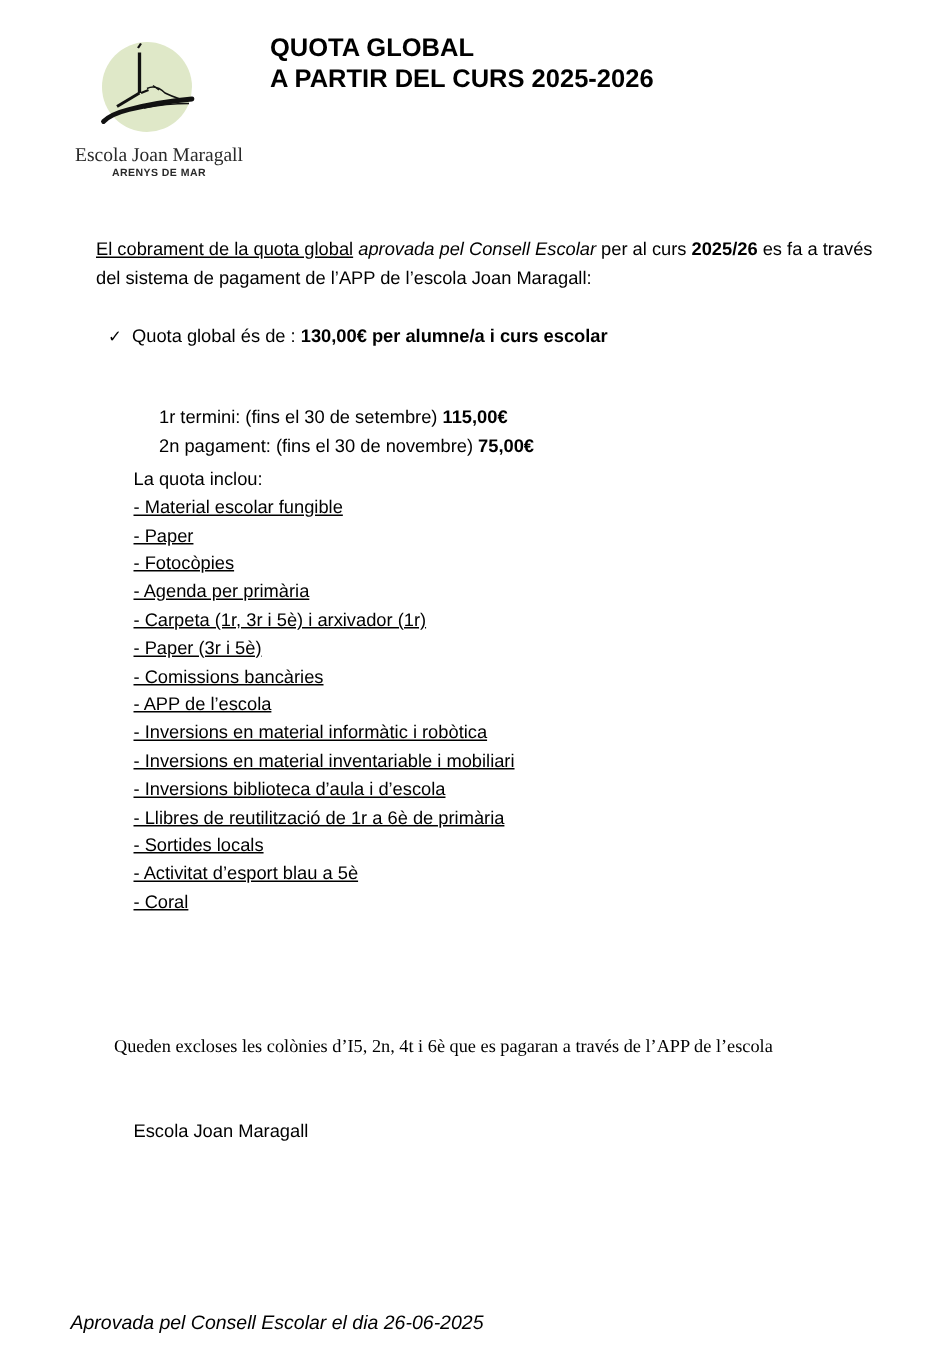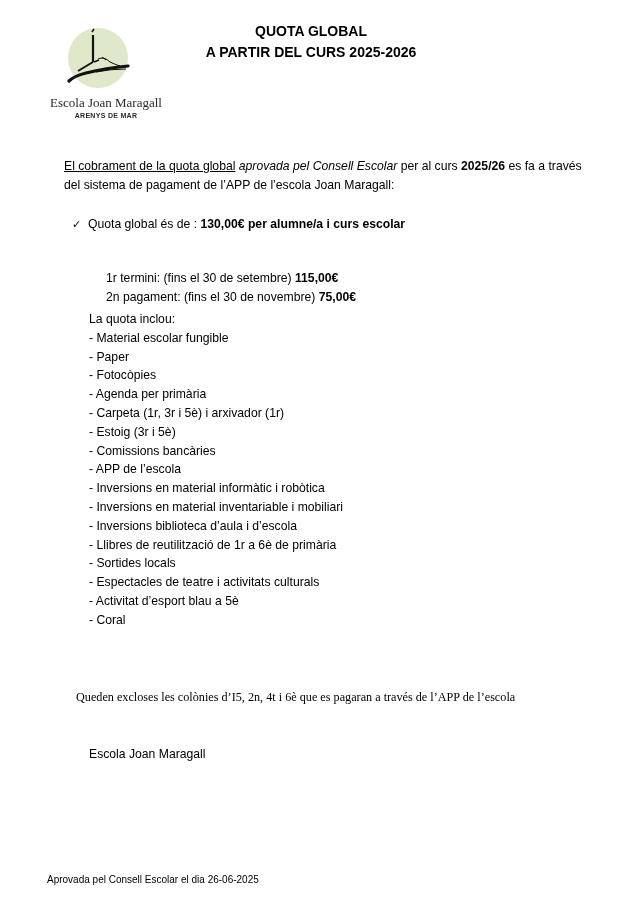--- a/index.html
+++ b/index.html
@@ -55,23 +55,23 @@
       font-size: 7px;
       font-weight: bold;
       color: #2a2a2a;
       letter-spacing: 0.3px;
     }
     .title {
       position: absolute;
       left: 180px;
       top: 21px;
       width: 262px;
-      text-align: center;
+      text-align: left;
       font-weight: bold;
-      font-size: 14px;
+      font-size: 17px;
       line-height: 21px;
     }
     .body-text {
       font-size: 12.2px;
       line-height: 18.8px;
     }
     .intro {
       position: absolute;
       left: 64px;
       top: 157px;
@@ -103,39 +103,41 @@
       white-space: nowrap;
     }
     .includes ul {
       list-style: none;
       margin: 0;
       padding: 0;
     }
     .includes li {
       margin: 0;
       padding: 0;
+      text-decoration: underline;
     }
     .excluded {
       position: absolute;
       left: 76px;
       top: 688px;
       white-space: nowrap;
       font-family: Liberation Serif, serif;
     }
     .signature {
       position: absolute;
       left: 89px;
       top: 745px;
       white-space: nowrap;
     }
     .footer {
       position: absolute;
       left: 47px;
       top: 874px;
-      font-size: 10px;
+      font-style: italic;
+      font-size: 13px;
       white-space: nowrap;
     }
   </style>
 </head>
 <body>
 
 <div class="page">
 
   <div class="logo">
     <svg width="64" height="64" viewBox="0 0 64 64">
@@ -177,29 +179,28 @@
   </div>
 
   <div class="includes body-text">
     <div>La quota inclou:</div>
     <ul>
       <li>- Material escolar fungible</li>
       <li>- Paper</li>
       <li>- Fotocòpies</li>
       <li>- Agenda per primària</li>
       <li>- Carpeta (1r, 3r i 5è)  i arxivador (1r)</li>
-      <li>- Estoig (3r i 5è)</li>
+      <li>- Paper (3r i 5è)</li>
       <li>- Comissions bancàries</li>
       <li>- APP de l’escola</li>
       <li>- Inversions en material informàtic i robòtica</li>
       <li>- Inversions en material inventariable i mobiliari</li>
       <li>- Inversions biblioteca d’aula i d’escola</li>
       <li>- Llibres de reutilització de 1r a 6è de primària</li>
       <li>- Sortides locals</li>
-      <li>- Espectacles de teatre i activitats culturals</li>
       <li>- Activitat d’esport blau a 5è</li>
       <li>- Coral</li>
     </ul>
   </div>
 
   <div class="excluded body-text">Queden excloses les colònies d’I5, 2n, 4t i 6è que es pagaran a través de l’APP de l’escola</div>
 
   <div class="signature body-text">Escola Joan Maragall</div>
 
   <div class="footer">Aprovada pel Consell Escolar el dia 26-06-2025</div>

